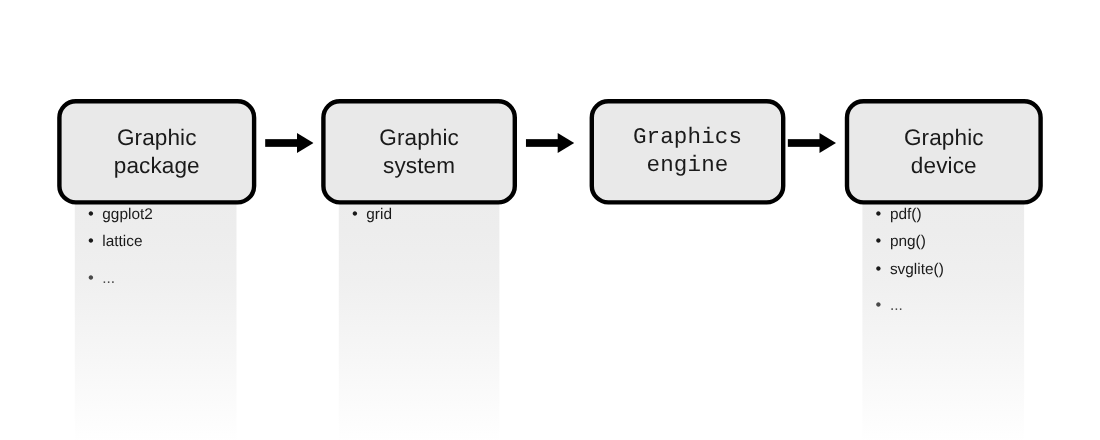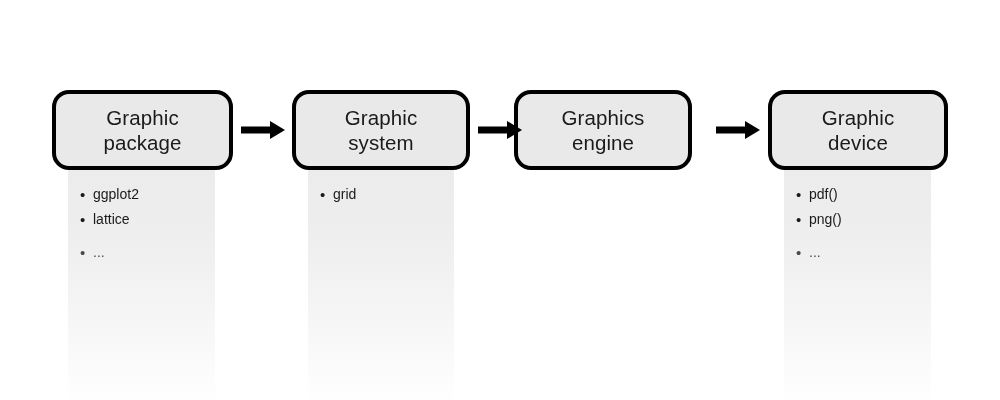--- a/index.html
+++ b/index.html
@@ -24,21 +24,21 @@
 
   
   .stage {
     position: absolute;
     top: 90px;
   }
 
   .stage-box {
     position: relative;
     box-sizing: border-box;
-    height: 80px;
+    height: 96px;
     background: #e9e9e9;
     border: 4px solid #000000;
     border-radius: 17px;
     display: flex;
     align-items: center;
     justify-content: center;
     z-index: 2;
   }
 
   .stage-title {
@@ -150,39 +150,40 @@
     </div>
   </div>
 
   <div class="flow-arrow" style="left:478px; width:44px;">
     <svg width="44" height="18" viewBox="0 0 44 18" xmlns="http://www.w3.org/2000/svg" aria-hidden="true">
       <rect x="0" y="5.5" width="31" height="7" fill="#000000"></rect>
       <polygon points="29,0 44,9 29,18" fill="#000000"></polygon>
     </svg>
   </div>
 
-  <div class="stage" style="left:514px; width:178px;">
+  <div class="stage" style="left:536px; width:178px;font-family:Liberation Mono, monospace;">
     <div class="stage-box" style="width:178px;">
       <div class="stage-title">Graphics
 engine</div>
     </div>
   </div>
 
   <div class="flow-arrow" style="left:716px; width:44px;">
     <svg width="44" height="18" viewBox="0 0 44 18" xmlns="http://www.w3.org/2000/svg" aria-hidden="true">
       <rect x="0" y="5.5" width="31" height="7" fill="#000000"></rect>
       <polygon points="29,0 44,9 29,18" fill="#000000"></polygon>
     </svg>
   </div>
 
   <div class="stage" style="left:768px; width:180px;">
     <div class="stage-panel" style="left:16px; width:147px; height:222px;">
       <ul class="bullet-list">
         <li class="bullet-item">pdf()</li>
         <li class="bullet-item">png()</li>
+        <li class="bullet-item">svglite()</li>
         <li class="bullet-item is-ellipsis">...</li>
       </ul>
     </div>
     <div class="stage-box" style="width:180px;">
       <div class="stage-title">Graphic
 device</div>
     </div>
   </div>
 
 </div>

